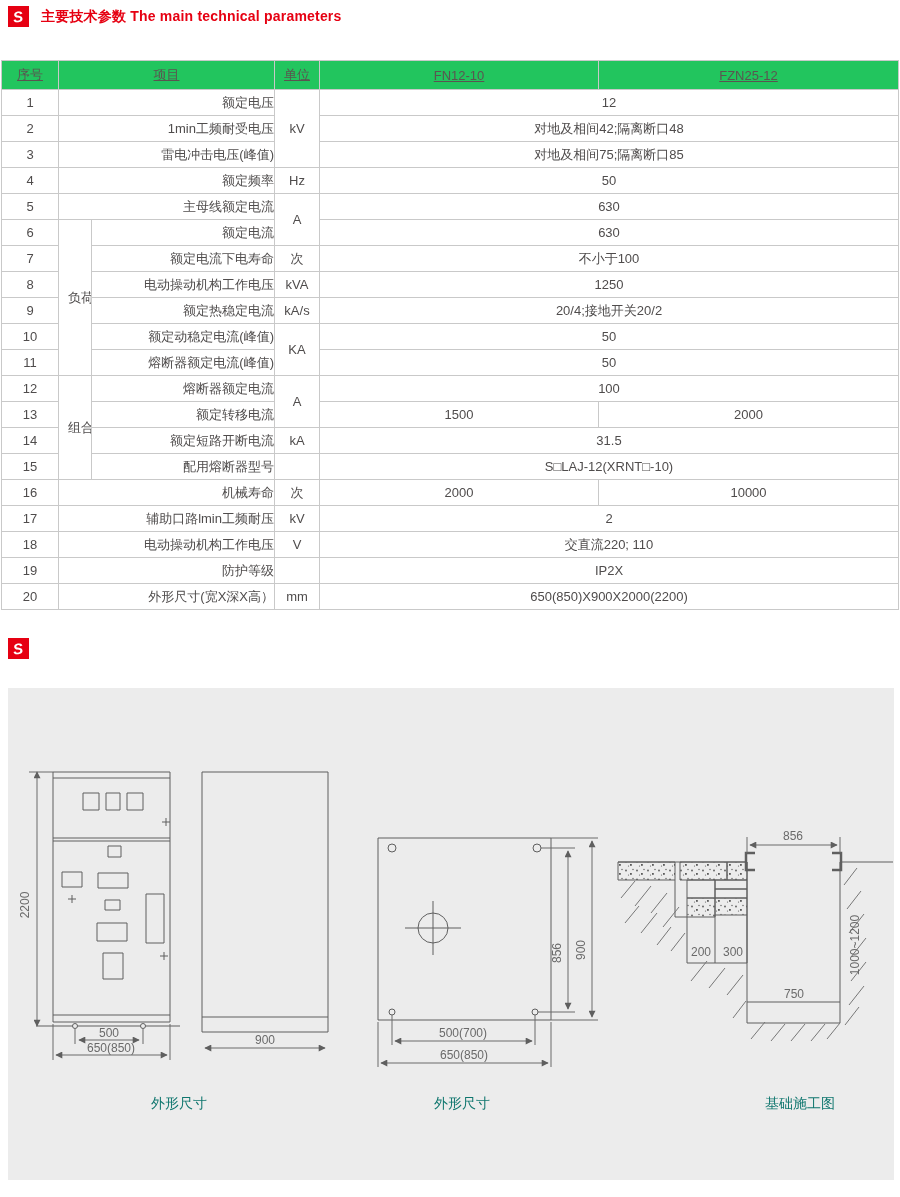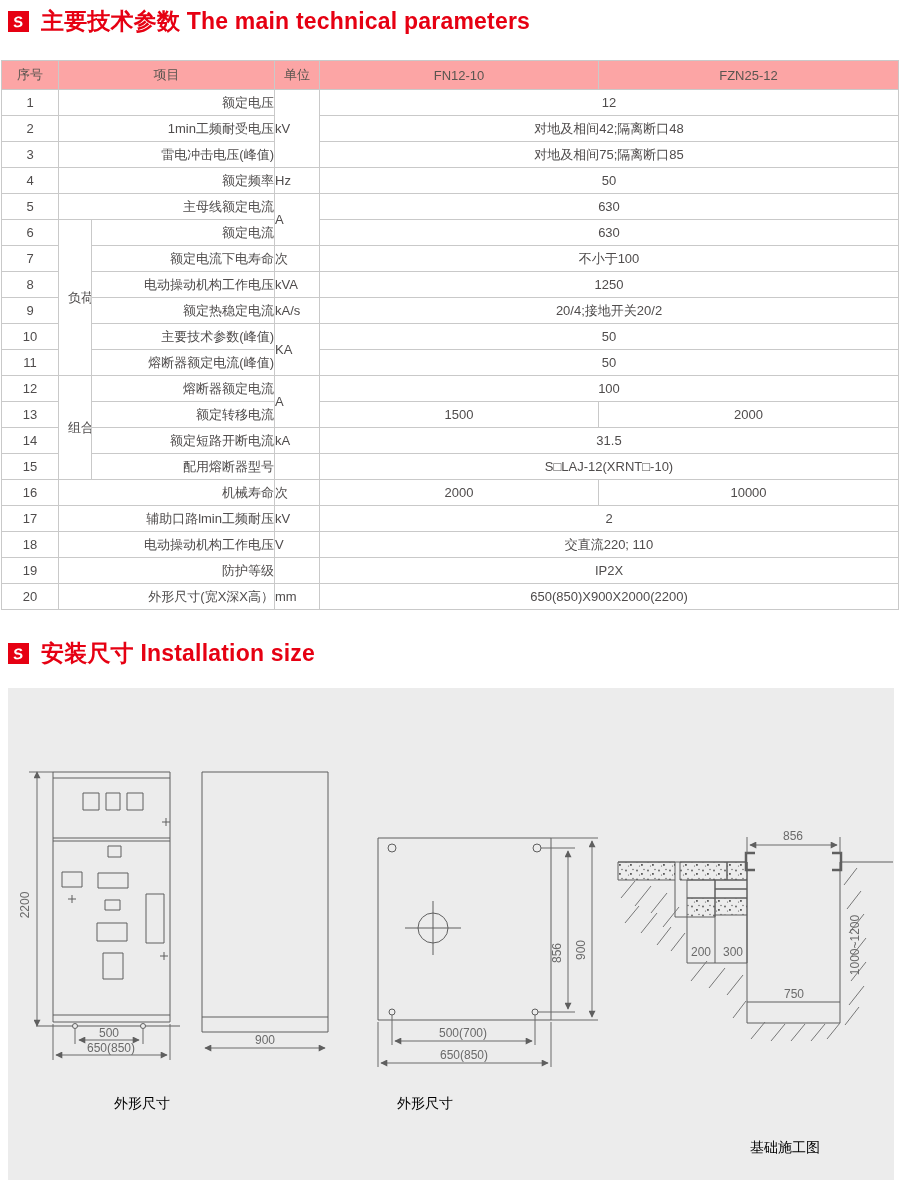--- a/index.html
+++ b/index.html
@@ -5,37 +5,37 @@
   html,body{margin:0;padding:0;}
   body{
     width:900px;height:1197px;position:relative;background:#ffffff;
     font-family:"Liberation Sans","DejaVu Sans",sans-serif;
     color:#525050;overflow:hidden;
   }
   
   .sec-head{position:absolute;left:8px;display:flex;align-items:center;gap:12px;}
   .sec-icon{width:21px;height:21px;background:#e60012;display:flex;align-items:center;justify-content:center;flex:0 0 auto;}
   .sec-icon span{color:#fff;font-weight:bold;font-style:italic;font-size:15px;line-height:1;transform:rotate(-8deg);}
-  .sec-title{color:#e60012;font-size:23px;font-weight:bold;letter-spacing:.2px;}
+  .sec-title{color:#e60012;font-size:14px;font-weight:bold;letter-spacing:.2px;}
   
   .spec{position:absolute;left:1px;top:60px;border-collapse:collapse;table-layout:fixed;width:897px;font-size:13px;color:#4f4c4c;}
   .spec td,.spec th{border:1px solid #c9c9c9;padding:0;height:25px;font-weight:normal;overflow:hidden;white-space:nowrap;}
-  .spec thead th{background:#fca5a5;height:28px;color:#5a5550;}
+  .spec thead th{background:#22c55e;height:28px;color:#5a5550;text-decoration:underline;}
   .th-item{text-align:center;padding-left:46px;}
   .c-no{text-align:center;}
   .c-item{text-align:right;padding-left:11px;}
   .c-item2{text-align:right;padding-left:43px;}
-  .c-unit{}
+  .c-unit{text-align:center;}
   .c-val{text-align:center;}
   .c-grp{text-align:center;vertical-align:middle;}
   .vtext{display:inline-block;width:14px;word-break:break-all;line-height:16px;font-size:13px;}
   
   .panel{position:absolute;left:8px;top:688px;width:886px;height:492px;background:#ececec;}
   .drawing{position:absolute;}
-  .caption{position:absolute;top:1095px;width:130px;text-align:left;font-size:14px;color:#000000;}
+  .caption{position:absolute;top:1095px;width:130px;text-align:center;font-size:14px;color:#0f766e;}
   svg text{font-family:"Liberation Sans","DejaVu Sans",sans-serif;fill:#6a6a6a;font-size:12px;}
   svg line,svg path,svg rect,svg circle,svg polyline{vector-effect:non-scaling-stroke;}
 </style>
 </head>
 <body>
 
 <div class="sec-head" style="top:6px;">
   <div class="sec-icon">
       <span>S</span>
     </div>
@@ -108,21 +108,21 @@
       <td colspan="2" class="c-val">1250</td>
     </tr>
     <tr>
       <td class="c-no">9</td>
       <td class="c-item">额定热稳定电流</td>
       <td class="c-unit">kA/s</td>
       <td colspan="2" class="c-val">20/4;接地开关20/2</td>
     </tr>
     <tr>
       <td class="c-no">10</td>
-      <td class="c-item">主要技术参数(峰值)</td>
+      <td class="c-item">额定动稳定电流(峰值)</td>
       <td rowspan="2" class="c-unit">KA</td>
       <td colspan="2" class="c-val">50</td>
     </tr>
     <tr>
       <td class="c-no">11</td>
       <td class="c-item">熔断器额定电流(峰值)</td>
       <td colspan="2" class="c-val">50</td>
     </tr>
     <tr>
       <td class="c-no">12</td>
@@ -180,21 +180,20 @@
       <td class="c-unit">mm</td>
       <td colspan="2" class="c-val">650(850)X900X2000(2200)</td>
     </tr>
   </tbody>
 </table>
 
 <div class="sec-head" style="top:638px;">
   <div class="sec-icon">
       <span>S</span>
     </div>
-  <div class="sec-title">安装尺寸 Installation size</div>
 </div>
 
 <div class="panel"></div>
 
 <svg class="drawing" style="left:12px;top:745px;" width="340" height="340" viewBox="0 0 340 340">
   <defs>
     <marker id="ar1" viewBox="0 0 10 10" refX="9" refY="5" markerWidth="9" markerHeight="7" orient="auto-start-reverse">
       <path d="M0,0 L10,5 L0,10 z" fill="#5f5f5f"></path>
     </marker>
   </defs>
@@ -352,13 +351,13 @@
   </g>
   <text x="180" y="17" text-anchor="middle">856</text>
   <text x="246" y="122" text-anchor="middle" transform="rotate(-90 246 122)">1000~1200</text>
   <text x="88" y="133" text-anchor="middle">200</text>
   <text x="120" y="133" text-anchor="middle">300</text>
   <text x="181" y="175" text-anchor="middle">750</text>
 </svg>
 
 <div class="caption" style="left:114px;">外形尺寸</div>
 <div class="caption" style="left:397px;">外形尺寸</div>
-<div class="caption" style="left:750px;margin-top:44px;">基础施工图</div>
+<div class="caption" style="left:735px;">基础施工图</div>
 
 </body></html>

